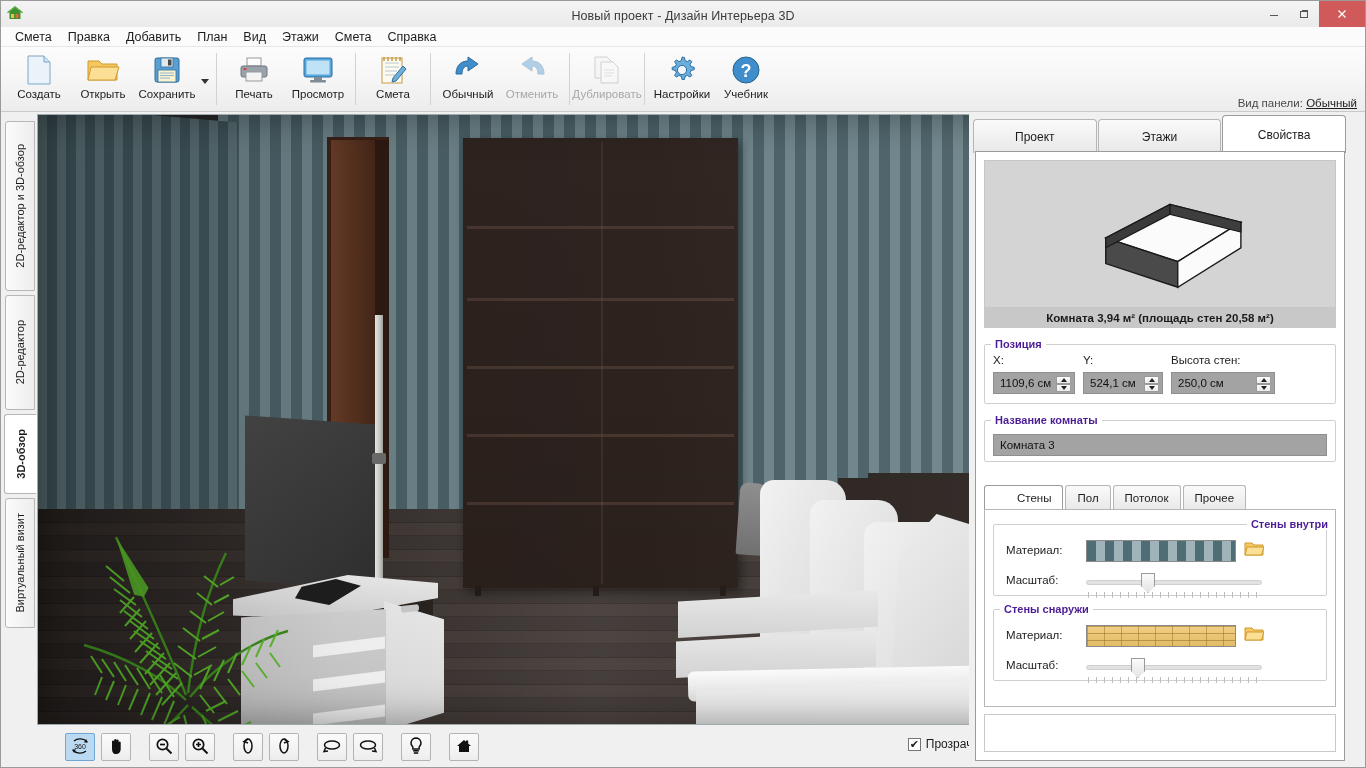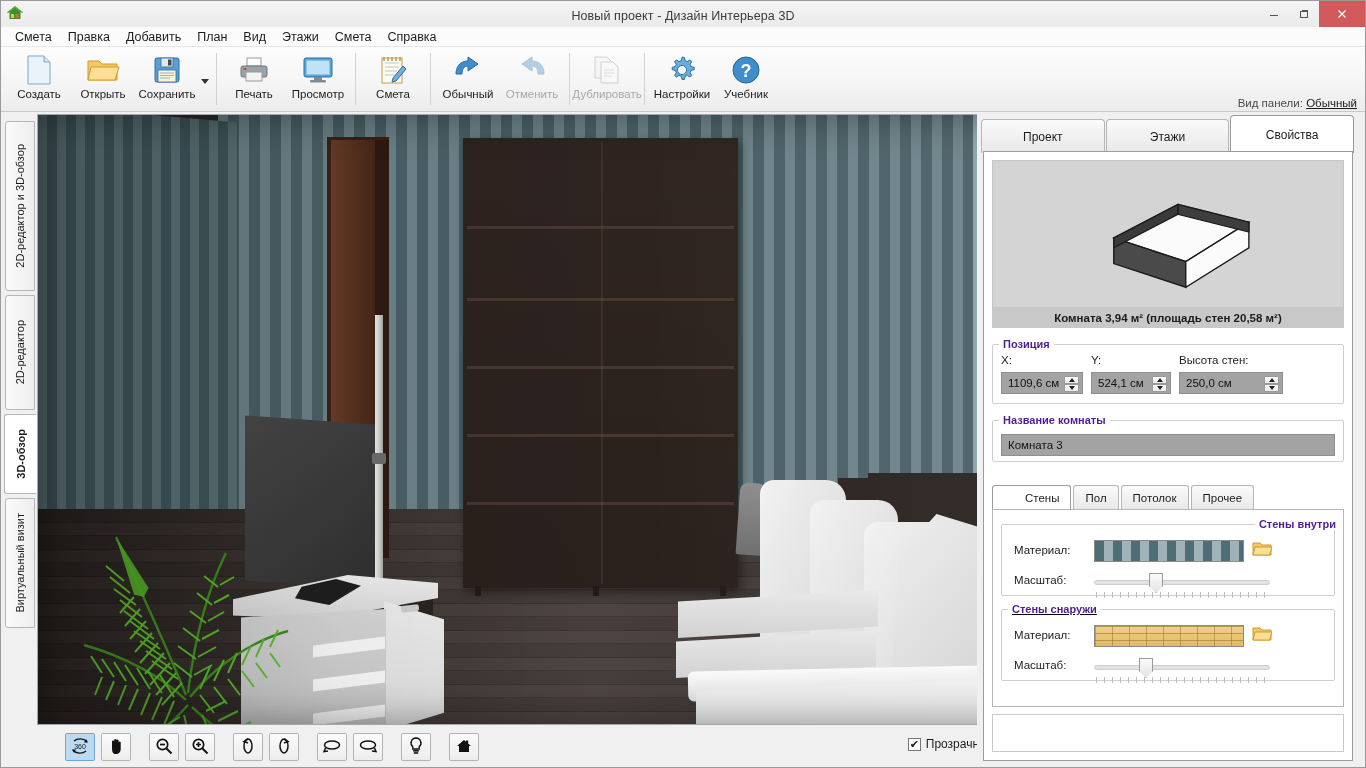--- a/index.html
+++ b/index.html
@@ -312,21 +312,21 @@
     font-size: 12px; color:#1c1c1c;
   }
   .chkbox {
     width: 13px; height: 13px; border:1px solid #767676; background:#fff;
     margin-right: 5px; display:flex; align-items:center; justify-content:center;
   }
   .chkmark { font-size: 11px; color:#1c1c1c; line-height:11px; }
 
   
   .rpanel {
-    position:absolute; right: 8px; top: 112px; width: 380px; bottom: 0;
+    position:absolute; right: 16px; top: 112px; width: 380px; bottom: 0;
     background: #f0f0f0;
   }
   .rtabs { position:absolute; left: 4px; top: 6px; right: 2px; height: 34px; display:flex; }
   .rtab {
     flex: 1; height: 34px; margin-right: 1px;
     background: linear-gradient(to bottom, #fafafa, #e8e8e8);
     border: 1px solid #b6b6b6; border-bottom: none;
     border-radius: 4px 4px 0 0;
     display:flex; align-items:center; justify-content:center;
     font-size: 12px; color:#1c1c1c; cursor: default;
@@ -956,21 +956,21 @@
             </svg>
           </div>
 
           <div class="lbl" style="position:absolute; left:12px; top:44px;">Масштаб:</div>
           <div class="slider-track" style="left:92px; top:50px; width:176px;">
             <div class="slider-thumb" style="left:54px; top:-8px;"></div>
           </div>
           <div class="ticks" style="left:94px; top:62px; width:172px;"></div>
         </fieldset>
 
-        <fieldset class="grp" style="left:8px; right:8px; top:93px; height:78px;text-decoration:underline;">
+        <fieldset class="grp" style="left:8px; right:8px; top:93px; height:78px;">
           <legend>Стены снаружи</legend>
 
           <div class="lbl" style="position:absolute; left:12px; top:14px;">Материал:</div>
           <div class="swatch sw-brick" style="position:absolute; left:92px; top:10px; width:150px;"></div>
           <div class="folder-btn" style="position:absolute; left:250px; top:10px;">
             <svg width="20" height="18" viewBox="0 0 20 18">
               <path d="M1 3 H8 L10 5 H19 V15 H1 Z" fill="#f4c761" stroke="#cf9b2e"></path>
               <path d="M3 7 H20 L17.5 15 H1 Z" fill="#fbdf95" stroke="#cf9b2e"></path>
             </svg>
           </div>

